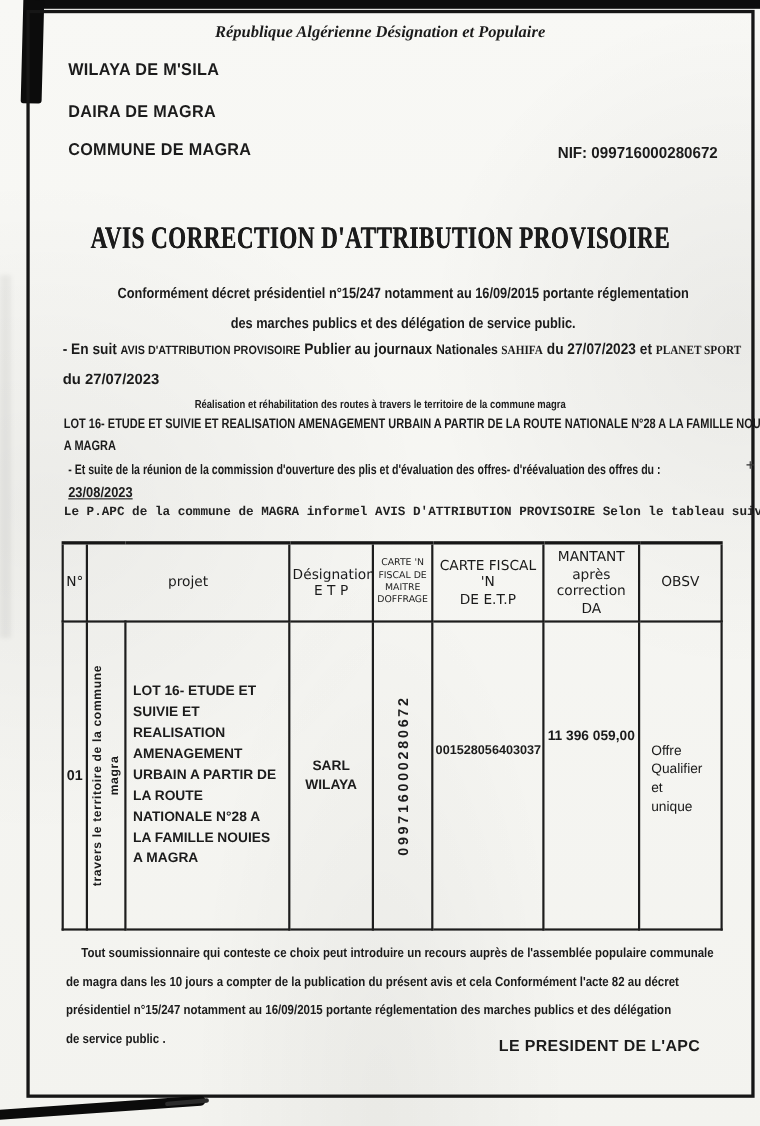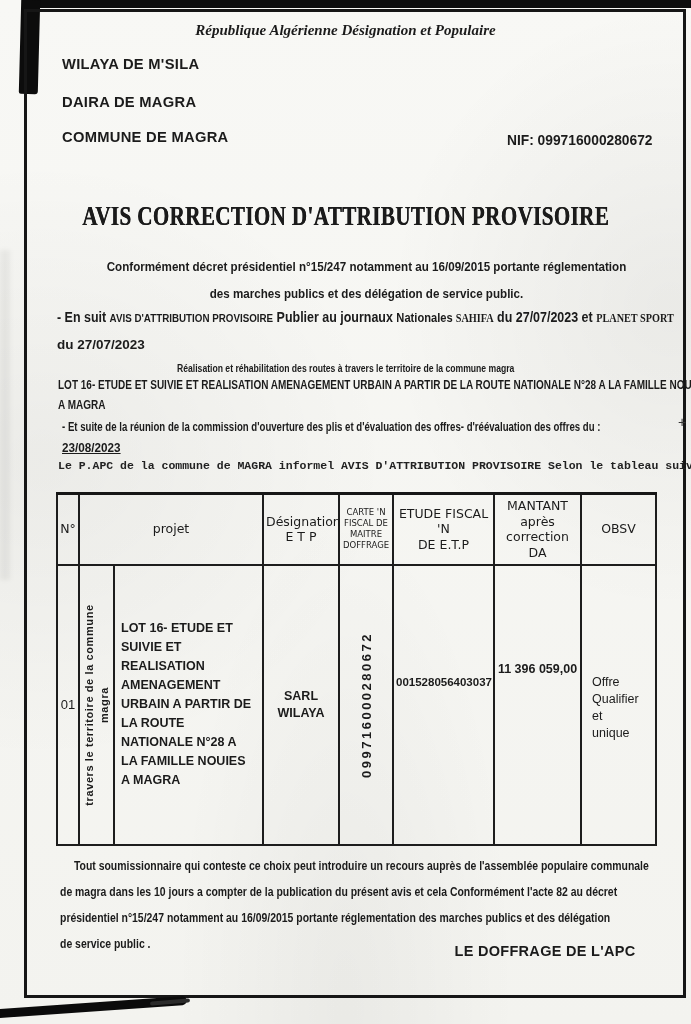--- a/index.html
+++ b/index.html
@@ -41,21 +41,21 @@
   .etsuite{left:62px;top:420px;font-weight:bold;font-size:12.5px;transform:scaleX(0.77);transform-origin:0 0;white-space:nowrap;}
   .date2{left:62px;top:440px;font-weight:bold;font-size:13px;text-decoration:underline;transform:scaleX(0.9);transform-origin:0 0;}
   .papc{left:58px;top:459px;font-family:"Liberation Mono","DejaVu Sans Mono",monospace;font-weight:bold;font-size:11.5px;white-space:nowrap;color:#222;}
   
   .tbl-wrap{left:56px;top:492px;}
   table.avis{border-collapse:collapse;table-layout:fixed;width:599px;}
   table.avis td{border:2px solid #1d1d1d;box-sizing:border-box;padding:2px;vertical-align:middle;text-align:center;position:relative;}
   table.avis .hdr{height:71px;font-family:"DejaVu Sans",sans-serif;font-size:12.5px;line-height:1.25;white-space:pre-line;border-top:3px solid #161616;}
   table.avis .body-row td{height:280px;}
   .hdr-small{font-size:8.5px !important;line-height:1.3 !important;}
-  .cell-no{font-weight:normal;font-size:13px;}
+  .cell-no{font-weight:bold;font-size:13px;}
   .cell-project{font-weight:bold;font-size:12.5px;text-align:left !important;padding:0 6px !important;line-height:19px;vertical-align:middle;}
   .cell-designation{font-weight:bold;font-size:12.5px;white-space:pre-line;line-height:17px;}
   .cell-carte-etp{font-weight:bold;font-size:11.5px;vertical-align:top !important;padding-top:110px !important;}
   .cell-montant{font-weight:bold;font-size:12.5px;vertical-align:top !important;padding-top:96px !important;margin-left:11px;}
   .cell-obsv{font-weight:normal;font-size:12.5px;text-align:left !important;padding:108px 4px 0 10px !important;vertical-align:top !important;white-space:pre-line;line-height:17px;}
   .vrot{position:absolute;left:50%;top:50%;font-weight:bold;}
   .vrot-territory{width:238px;line-height:15px;font-size:11px;letter-spacing:0.6px;transform:translate(-50%,-50%) rotate(-90deg);text-align:center;}
   .vrot-number{width:200px;font-size:13px;letter-spacing:2.5px;transform:translate(-50%,-50%) rotate(-90deg);text-align:center;white-space:nowrap;}
   
   .recours{left:60px;top:853px;font-weight:bold;font-size:12px;line-height:26px;transform:scaleX(0.87);transform-origin:0 0;}
@@ -127,21 +127,21 @@
       <tbody>
           <tr>
         <td class="hdr">N°</td>
         <td class="hdr" colspan="2">projet</td>
         <td class="hdr">Désignation
 E T P</td>
         <td class="hdr hdr-small">CARTE 'N
 FISCAL DE
 MAITRE
 DOFFRAGE</td>
-        <td class="hdr">ETUDE FISCAL 'N
+        <td class="hdr">CARTE FISCAL 'N
 DE E.T.P</td>
         <td class="hdr">MANTANT après
 correction  DA</td>
         <td class="hdr">OBSV</td>
       </tr>
       <tr class="body-row">
         <td class="cell-no">01</td>
         <td>
           <div class="vrot vrot-territory">travers  le territoire de  la commune magra</div>
         </td>
@@ -161,21 +161,21 @@
       </table>
   </div>
 
   <div class="abs recours">
     <span class="ln">Tout soumissionnaire qui conteste ce choix peut introduire un recours auprès de l'assemblée populaire communale</span>
     <span class="ln">de magra dans les 10 jours a compter de la publication du présent avis et cela Conformément l'acte 82 au décret</span>
     <span class="ln">présidentiel n°15/247 notamment  au 16/09/2015 portante réglementation des marches publics et des délégation</span>
     <span class="ln">de service public .</span>
   </div>
 
-  <div class="abs president">LE DOFFRAGE DE L'APC</div>
+  <div class="abs president">LE PRESIDENT DE L'APC</div>
 
   <div class="abs stamp-box">
     <div class="strike"></div>
     <span class="stamp-text"><span>03/09/2023 - Anep 2316021955 - </span><span class="stamp-right">Planète Sport</span></span>
   </div>
 
   <div class="abs swoosh"></div>
   <div class="abs swoosh2"></div>
 
 </div>

